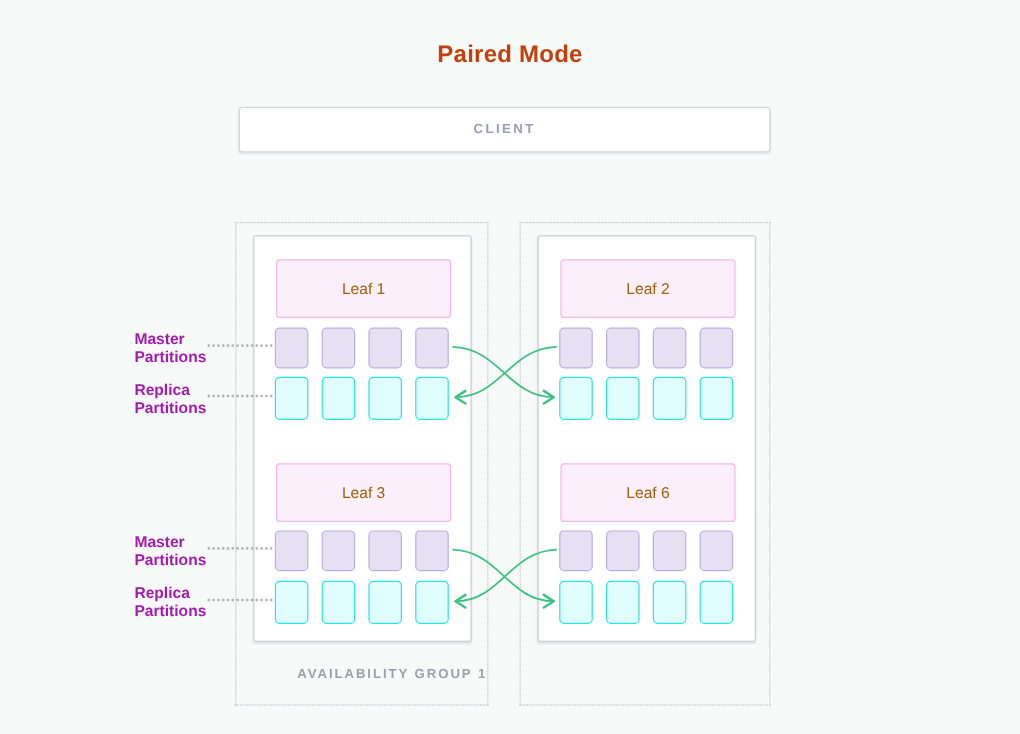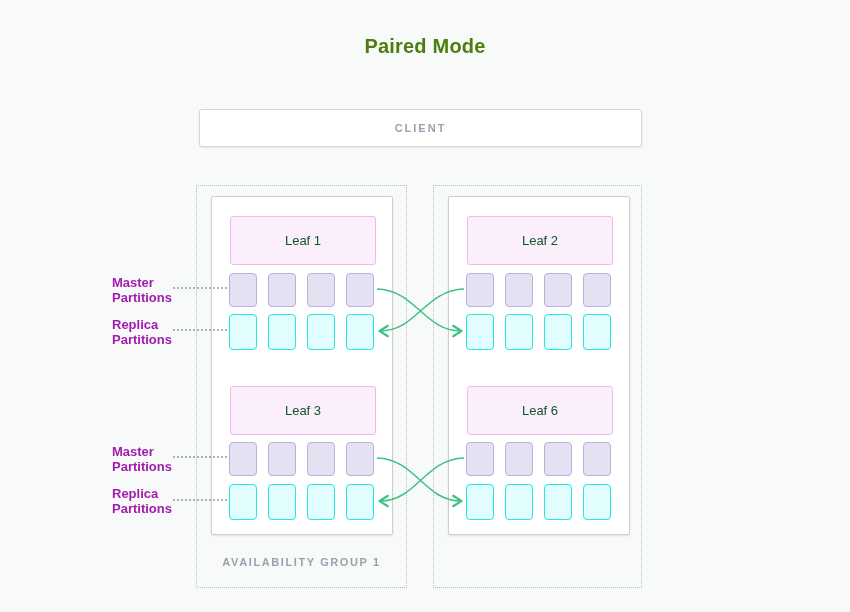--- a/index.html
+++ b/index.html
@@ -8,53 +8,53 @@
     font-family:"Liberation Sans", sans-serif;
     -webkit-font-smoothing:antialiased;
   }
   .canvas {
     position:relative; width:850px; height:612px;
     background:#f8f9f9; overflow:hidden;
   }
   .title {
     position:absolute; top:35px; left:0; width:100%;
     text-align:center; font-size:20px; font-weight:700;
-    color:#4d7c0f; letter-spacing:.2px;
+    color:#c2410c; letter-spacing:.2px;
   }
   .tier {
     position:absolute; left:199px; width:441px; height:36px;
     background:#ffffff; border:1px solid #d3d6da; border-radius:3px;
     box-shadow:0 1px 2px rgba(60,60,80,.10);
     display:flex; align-items:center; justify-content:center;
     color:#9aa0b2; font-size:11px; font-weight:700; letter-spacing:2px;
   }
-  .tier.client { top:89px;margin-top:20px; }
+  .tier.client { top:89px; }
   .tier.aggregator { top:137px; }
 
   .group {
     position:absolute; top:185px; height:401px;
     border:1px dotted #b9bdc4;
   }
   .group.g1 { left:196px; width:209px; }
   .group.g2 { left:433px; width:207px; }
   .group-label {
     position:absolute; top:370px; left:0; width:100%;
-    text-align:center; color:#9aa1ac;
+    text-align:right; color:#9aa1ac;
     font-size:11px; font-weight:700; letter-spacing:1.6px;
   }
   .leafbox {
     position:absolute; top:10px; left:14px; width:180px; height:337px;
     background:#ffffff; border:1px solid #cccfd4; border-radius:2px;
     box-shadow:0 1px 2px rgba(60,60,80,.12);
   }
   .leaf-title {
     position:absolute; left:18px; width:144px; height:47px;
     background:#fbeffb; border:1px solid #f0b9ea; border-radius:3px;
     display:flex; align-items:center; justify-content:center;
-    font-size:13px; color:#14532d;
+    font-size:13px; color:#a16207;
   }
   .leaf-title.t1 { top:19px; }
   .leaf-title.t2 { top:189px;justify-content:center; }
 
   .prow { position:absolute; left:17px; display:flex; gap:11px; }
   .prow.m1 { top:76px; }
   .prow.r1 { top:117px; }
   .prow.m2 { top:245px; }
   .prow.r2 { top:287px; }
   .partition { width:26px; border-radius:4px; }

